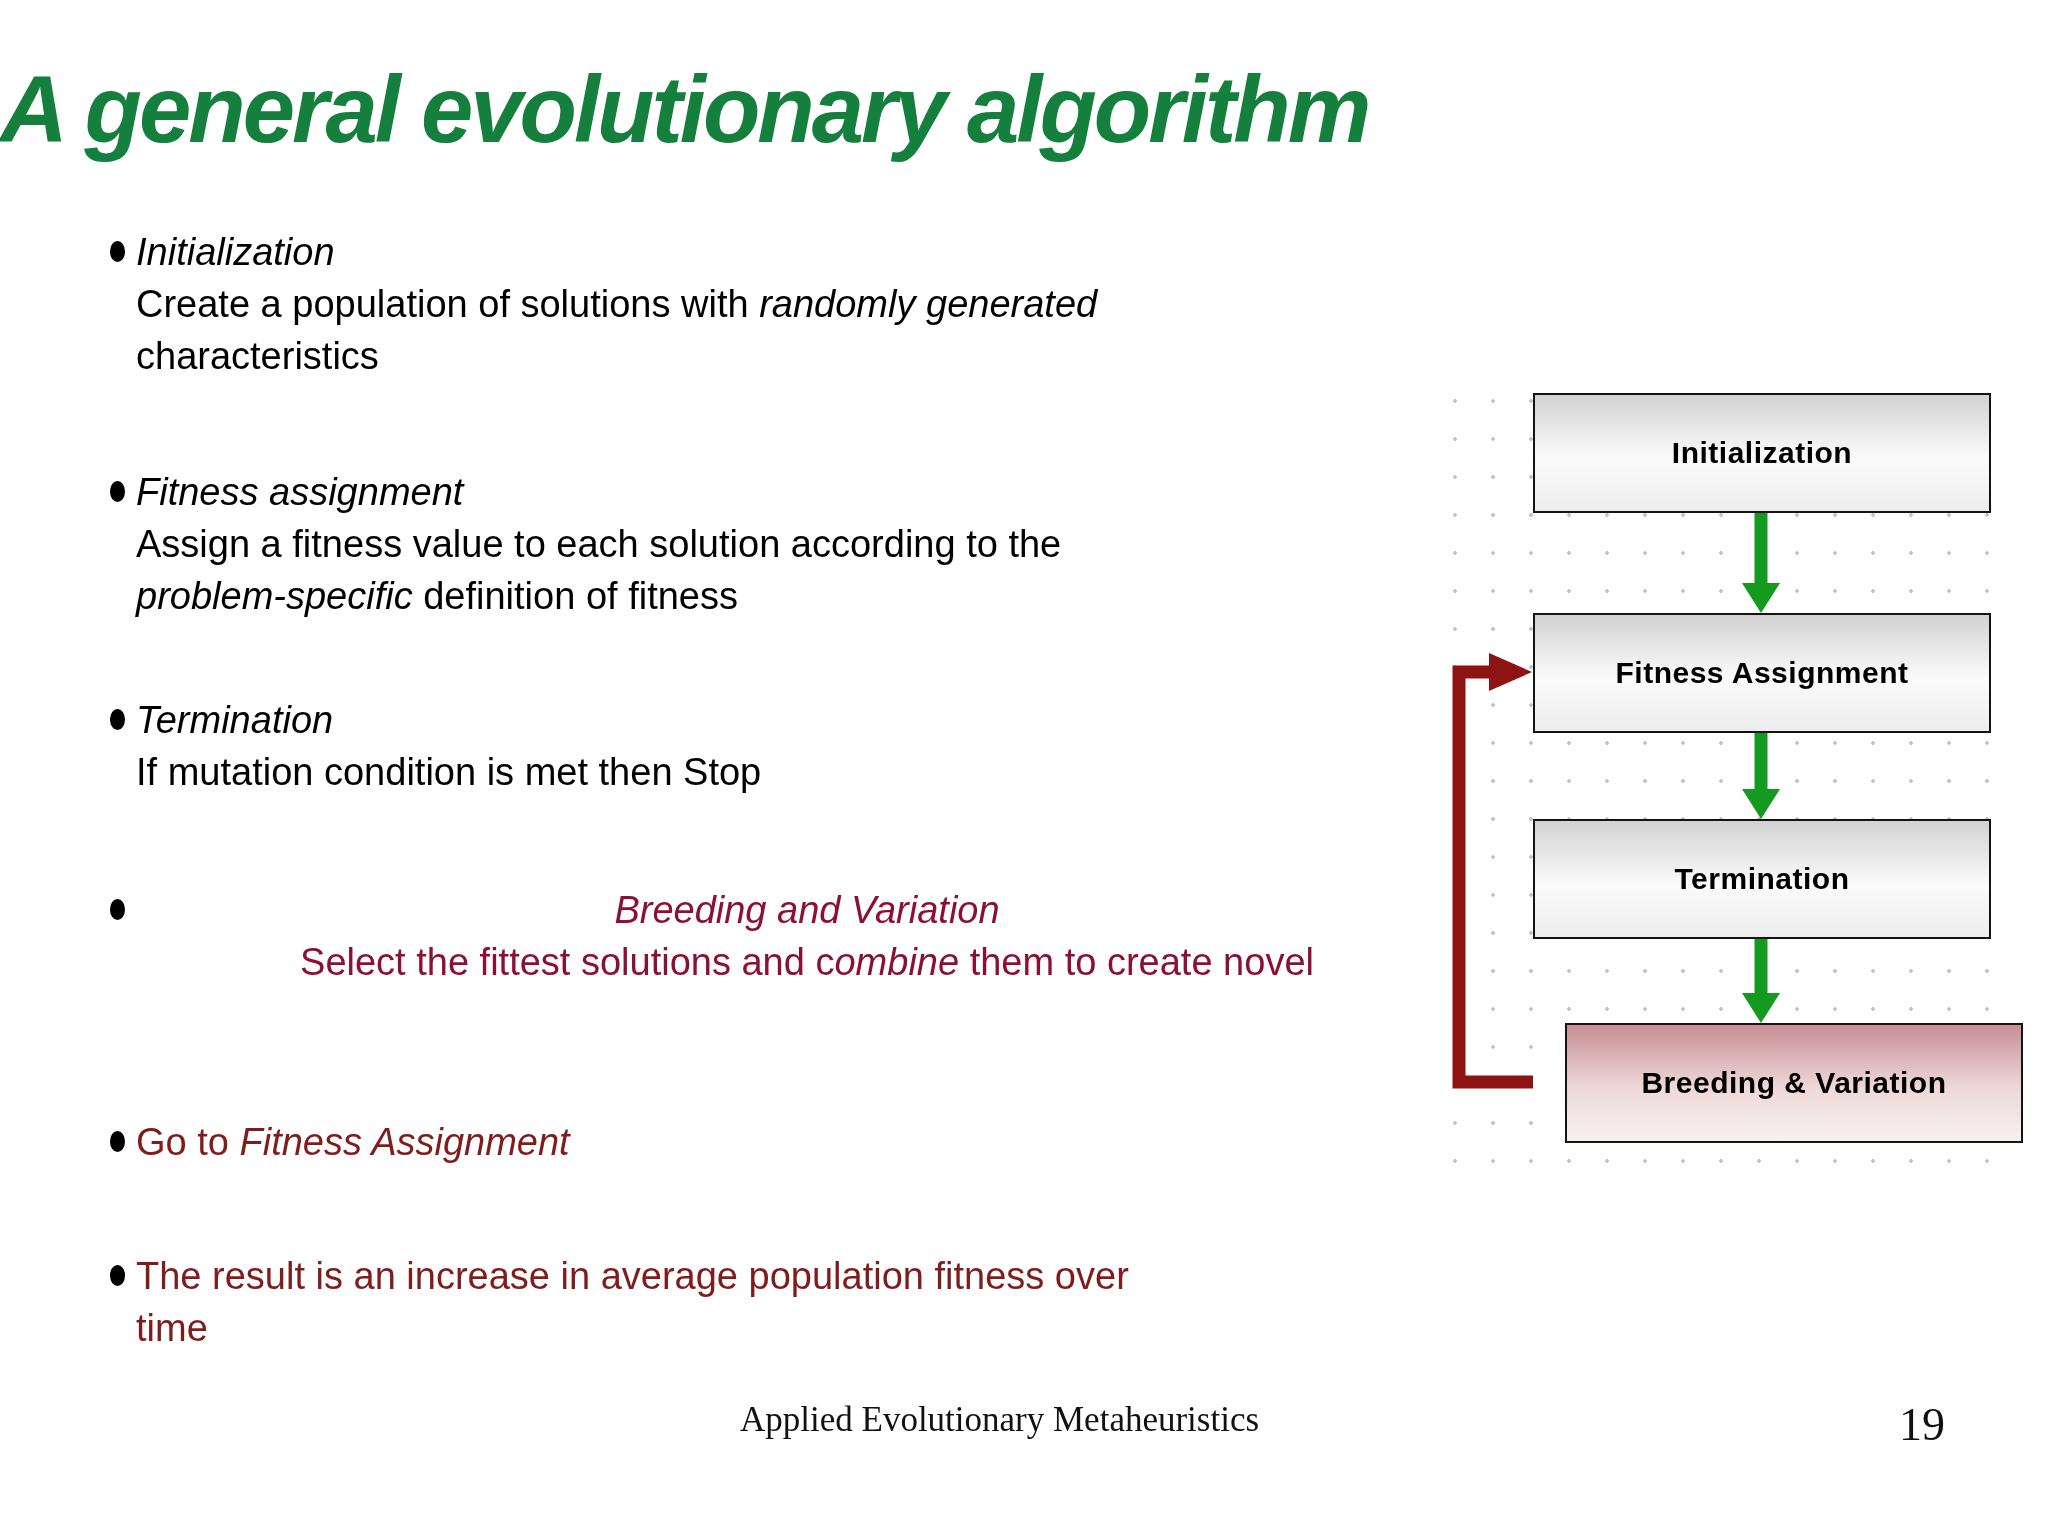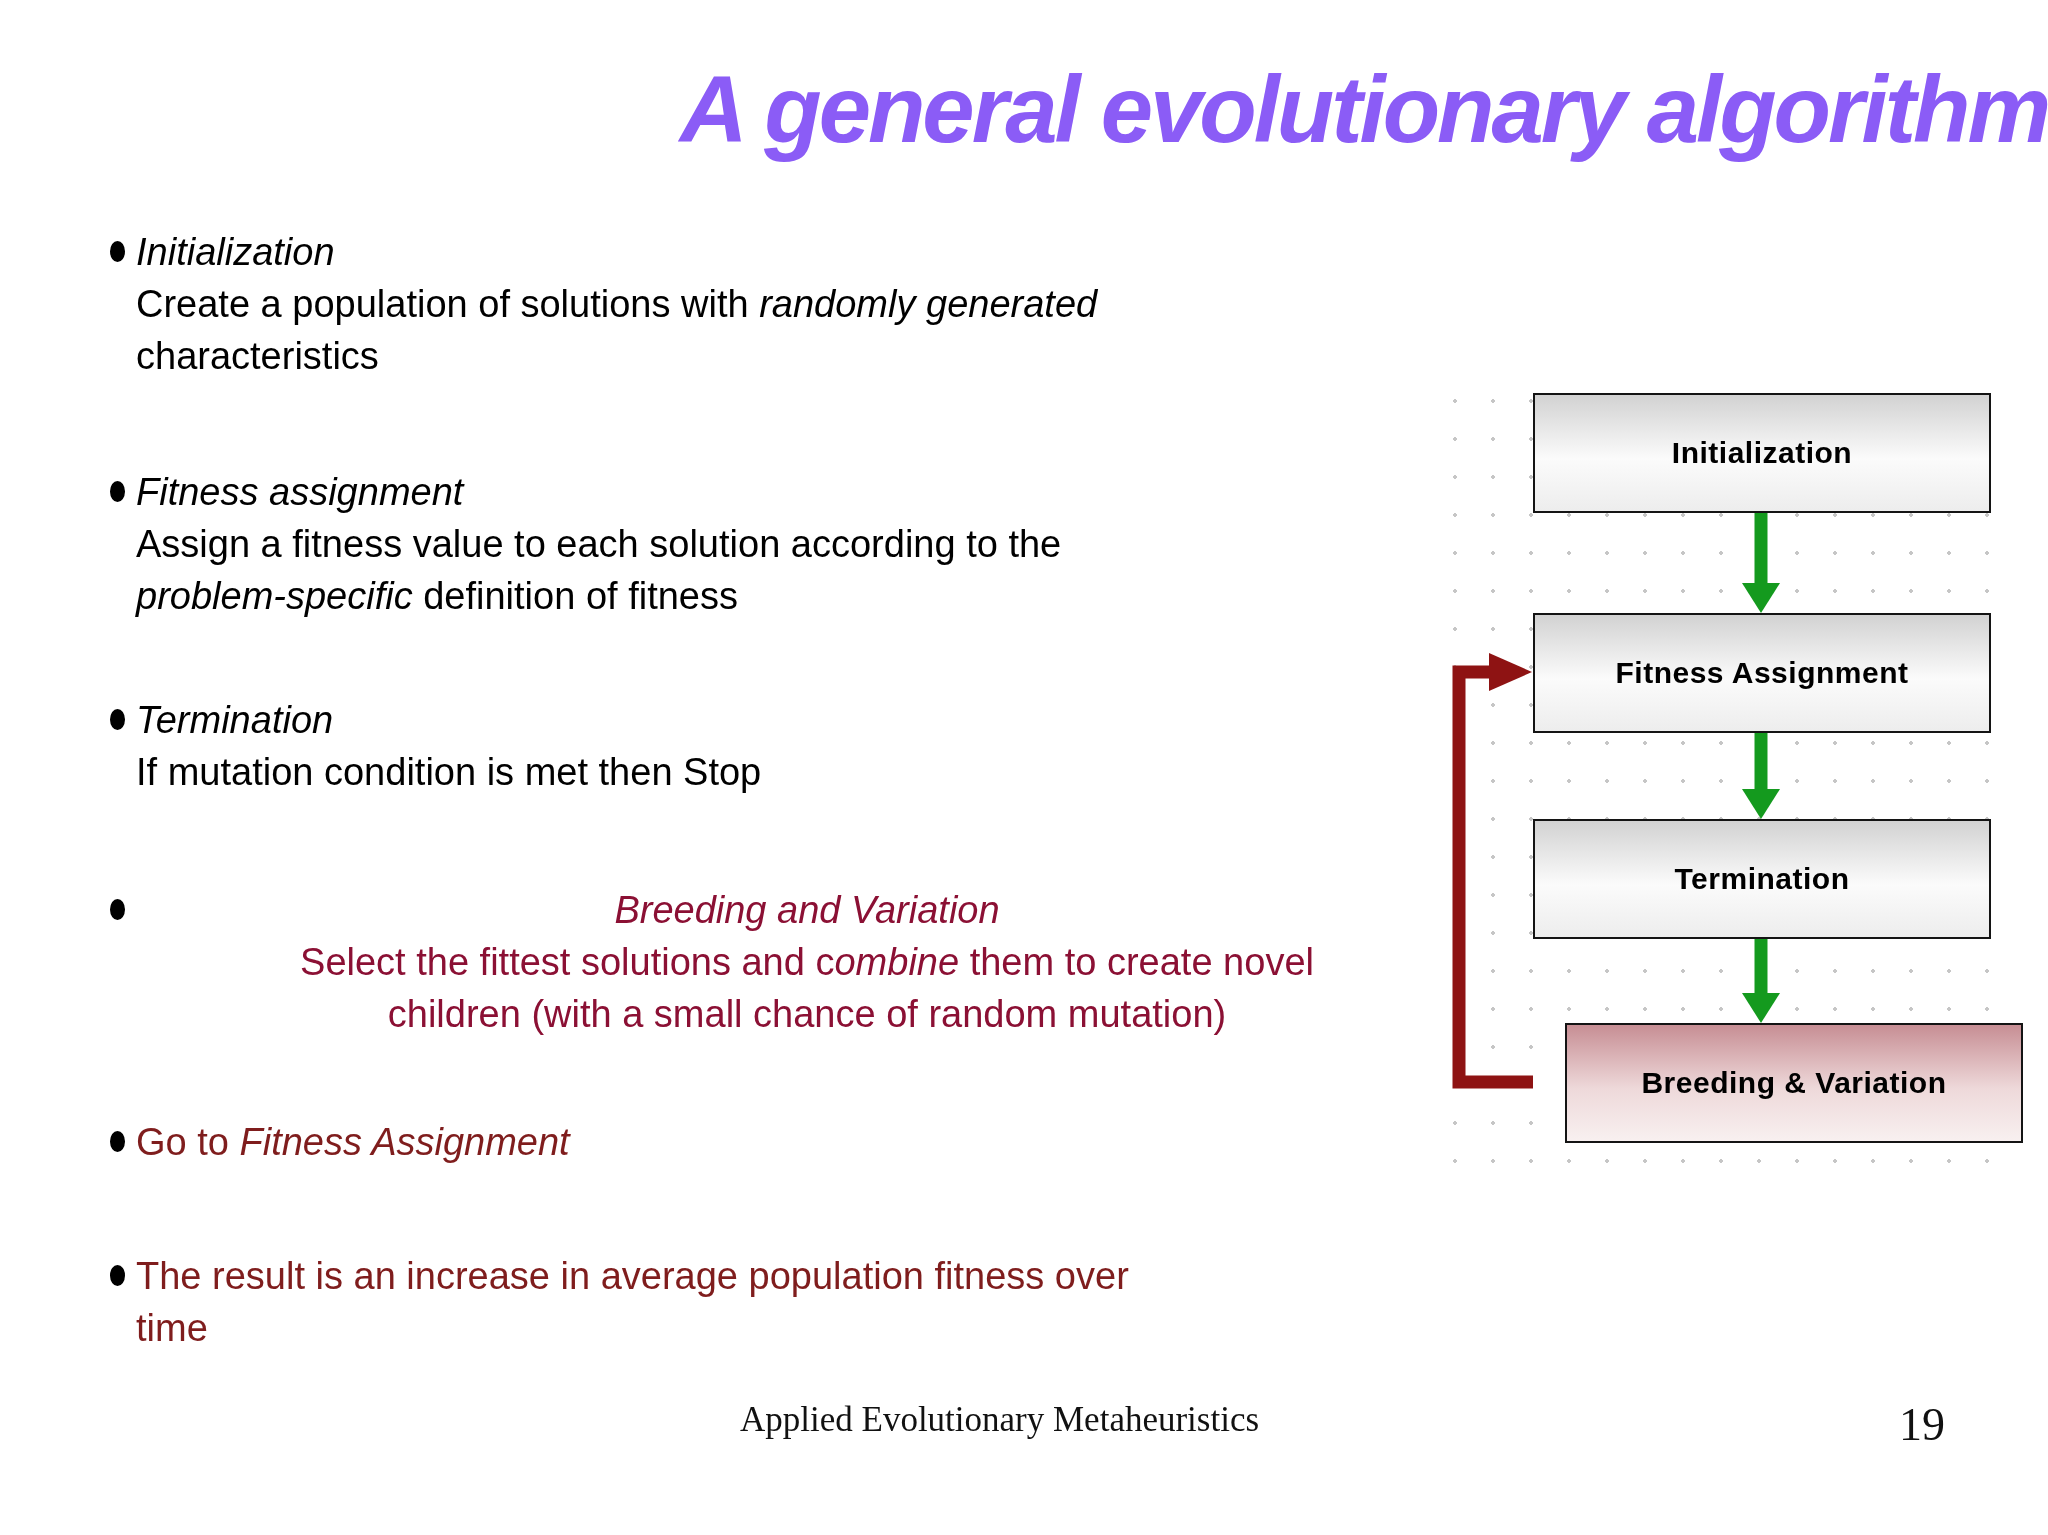--- a/index.html
+++ b/index.html
@@ -2,22 +2,22 @@
 <html><head>
 <meta charset="utf-8">
 <style>
   html,body{margin:0;padding:0;}
   body{
     width:2048px;height:1535px;background:#ffffff;position:relative;
     font-family:"Liberation Sans", sans-serif;color:#000;overflow:hidden;
   }
   
   .title{
-    position:absolute;top:56px;left:0;width:2048px;text-align:right;
-    font-size:94px;font-weight:700;font-style:italic;letter-spacing:-3px;color:#8b5cf6;
+    position:absolute;top:56px;left:0;width:2048px;text-align:left;
+    font-size:94px;font-weight:700;font-style:italic;letter-spacing:-3px;color:#15803d;
   }
   
   .bullet{position:absolute;left:108px;width:1370px;font-size:38px;line-height:52px;}
   .bullet .dot{
     position:absolute;left:2px;top:15px;width:15px;height:21px;
     background:#000;border-radius:50%;
   }
   .bullet .btext{margin-left:28px;}
   .it{font-style:italic;}
   .bd{font-weight:400;}
@@ -77,21 +77,20 @@
   <span class="dot"></span>
   <div class="btext"><span class="it">Termination</span><br>
     <span>If mutation condition is met then </span><span class="bd">Stop</span>
   </div>
 </div>
 
 <div class="bullet red-group" style="top:884px;">
   <span class="dot"></span>
   <div class="btext"><span class="it">Breeding and Variation</span><br>
     <span>Select the fittest solutions and c</span><span class="it">ombine</span><span> them to create novel</span><br>
-    <span>children (with a small chance of random mutation)</span>
   </div>
 </div>
 
 <div class="bullet gray-group" style="top:1116px;">
   <span class="dot"></span>
   <div class="btext"><span>Go to </span><span class="it">Fitness Assignment</span></div>
 </div>
 
 <div class="bullet gray-group" style="top:1250px;">
   <span class="dot"></span>

